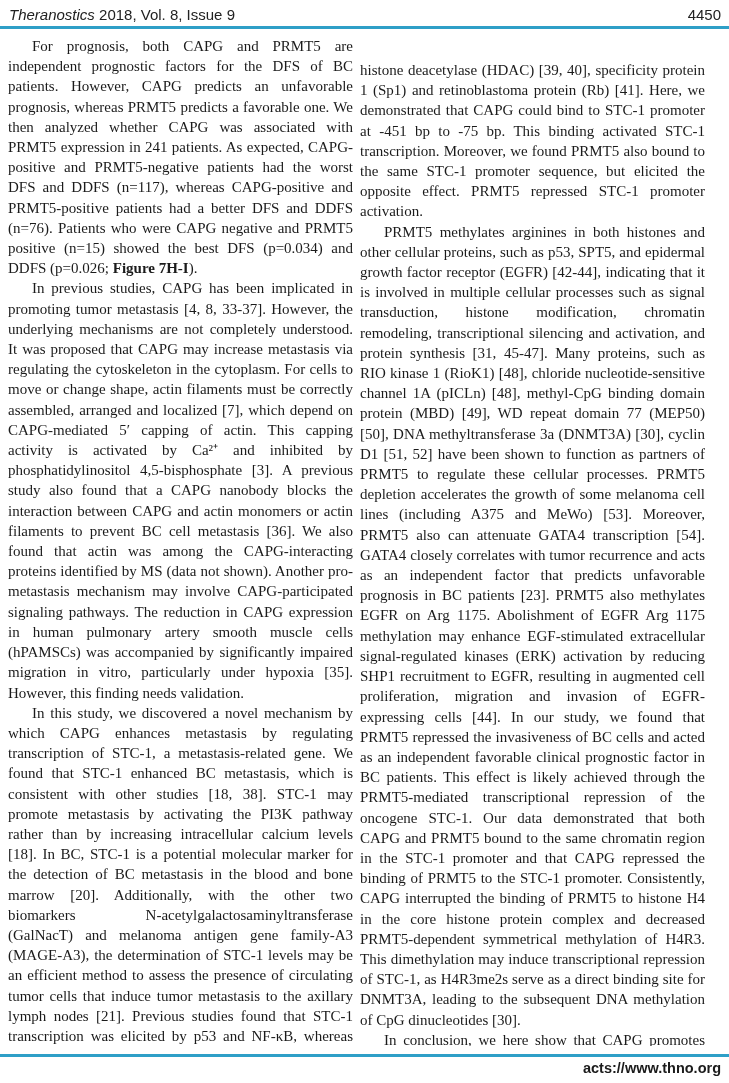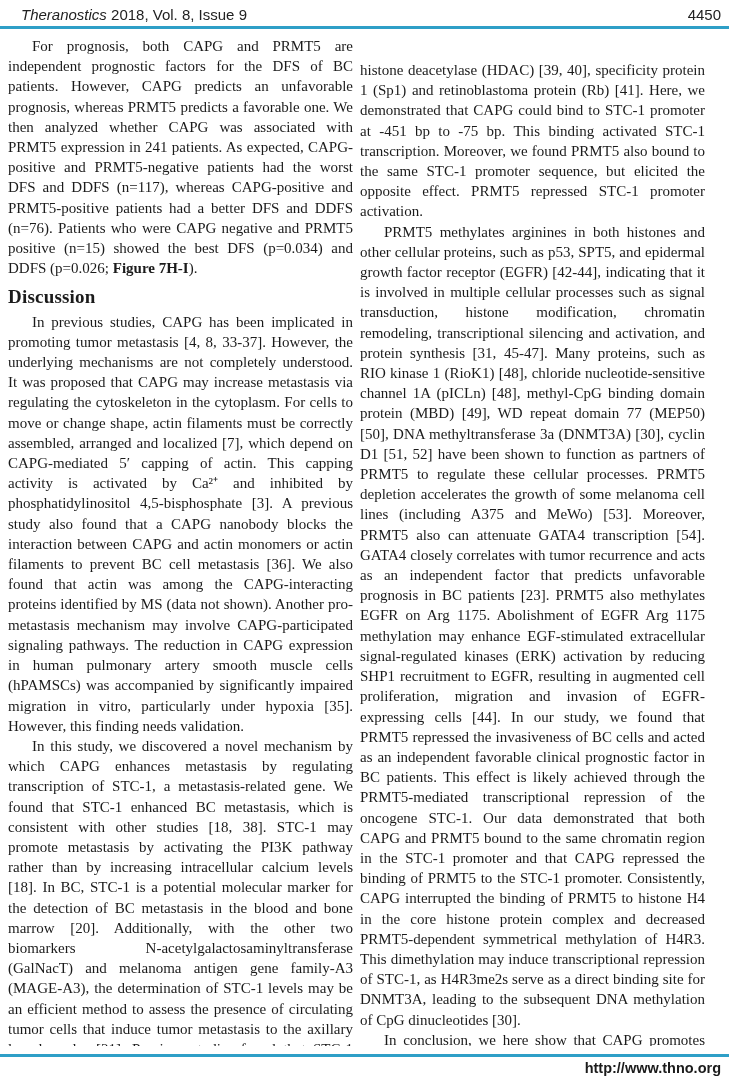--- a/index.html
+++ b/index.html
@@ -12,21 +12,21 @@
     color: #1b1b1b;
     overflow: hidden;
   }
   .header {
     position: absolute;
     top: 0; left: 0; right: 0;
     height: 25px;
     display: flex;
     justify-content: space-between;
     align-items: flex-end;
-    padding: 3px 8px 2px 21px;
+    padding: 3px 8px 2px 9px;
     box-sizing: border-box;
     font-family: "Liberation Sans", sans-serif;
     font-size: 15px;
     color: #222222;
   }
   .journal-name { font-style: italic; }
   .rule {
     position: absolute;
     left: 0; right: 0;
     height: 3px;
@@ -83,30 +83,29 @@
     </div>
     <div>4450</div>
   </div>
 
   <div class="rule rule-top" style="background: rgb(46, 159, 199);"></div>
 
   <div class="content">
 
     <div class="col">
       <p><span>For prognosis, both CAPG and PRMT5 are independent prognostic factors for the DFS of BC patients. However, CAPG predicts an unfavorable prognosis, whereas PRMT5 predicts a favorable one. We then analyzed whether CAPG was associated with PRMT5 expression in 241 patients. As expected, CAPG-positive and PRMT5-negative patients had the worst DFS and DDFS (n=117), whereas CAPG-positive and PRMT5-positive patients had a better DFS and DDFS (n=76). Patients who were CAPG negative and PRMT5 positive (n=15) showed the best DFS (p=0.034) and DDFS (p=0.026; </span><span class="bold">Figure 7H-I</span><span>).</span></p>
-      <div class="section-heading">Discussion</div>
       <p>In previous studies, CAPG has been implicated in promoting tumor metastasis [4, 8, 33-37]. However, the underlying mechanisms are not completely understood. It was proposed that CAPG may increase metastasis via regulating the cytoskeleton in the cytoplasm. For cells to move or change shape, actin filaments must be correctly assembled, arranged and localized [7], which depend on CAPG-mediated 5′ capping of actin. This capping activity is activated by Ca²⁺ and inhibited by phosphatidylinositol 4,5-bisphosphate [3]. A previous study also found that a CAPG nanobody blocks the interaction between CAPG and actin monomers or actin filaments to prevent BC cell metastasis [36]. We also found that actin was among the CAPG-interacting proteins identified by MS (data not shown). Another pro-metastasis mechanism may involve CAPG-participated signaling pathways. The reduction in CAPG expression in human pulmonary artery smooth muscle cells (hPAMSCs) was accompanied by significantly impaired migration in vitro, particularly under hypoxia [35]. However, this finding needs validation.</p>
       <p>In this study, we discovered a novel mechanism by which CAPG enhances metastasis by regulating transcription of STC-1, a metastasis-related gene. We found that STC-1 enhanced BC metastasis, which is consistent with other studies [18, 38]. STC-1 may promote metastasis by activating the PI3K pathway rather than by increasing intracellular calcium levels [18]. In BC, STC-1 is a potential molecular marker for the detection of BC metastasis in the blood and bone marrow [20]. Additionally, with the other two biomarkers N-acetylgalactosaminyltransferase (GalNacT) and melanoma antigen gene family-A3 (MAGE-A3), the determination of STC-1 levels may be an efficient method to assess the presence of circulating tumor cells that induce tumor metastasis to the axillary lymph nodes [21]. Previous studies found that STC-1 transcription was elicited by p53 and NF-κB, whereas expression was repressed by</p>
     </div>
 
     <div class="col">
       <p class="no-indent">histone deacetylase (HDAC) [39, 40], specificity protein 1 (Sp1) and retinoblastoma protein (Rb) [41]. Here, we demonstrated that CAPG could bind to STC-1 promoter at -451 bp to -75 bp. This binding activated STC-1 transcription. Moreover, we found PRMT5 also bound to the same STC-1 promoter sequence, but elicited the opposite effect. PRMT5 repressed STC-1 promoter activation.</p>
       <p>PRMT5 methylates arginines in both histones and other cellular proteins, such as p53, SPT5, and epidermal growth factor receptor (EGFR) [42-44], indicating that it is involved in multiple cellular processes such as signal transduction, histone modification, chromatin remodeling, transcriptional silencing and activation, and protein synthesis [31, 45-47]. Many proteins, such as RIO kinase 1 (RioK1) [48], chloride nucleotide-sensitive channel 1A (pICLn) [48], methyl-CpG binding domain protein (MBD) [49], WD repeat domain 77 (MEP50) [50], DNA methyltransferase 3a (DNMT3A) [30], cyclin D1 [51, 52] have been shown to function as partners of PRMT5 to regulate these cellular processes. PRMT5 depletion accelerates the growth of some melanoma cell lines (including A375 and MeWo) [53]. Moreover, PRMT5 also can attenuate GATA4 transcription [54]. GATA4 closely correlates with tumor recurrence and acts as an independent factor that predicts unfavorable prognosis in BC patients [23]. PRMT5 also methylates EGFR on Arg 1175. Abolishment of EGFR Arg 1175 methylation may enhance EGF-stimulated extracellular signal-regulated kinases (ERK) activation by reducing SHP1 recruitment to EGFR, resulting in augmented cell proliferation, migration and invasion of EGFR-expressing cells [44]. In our study, we found that PRMT5 repressed the invasiveness of BC cells and acted as an independent favorable clinical prognostic factor in BC patients. This effect is likely achieved through the PRMT5-mediated transcriptional repression of the oncogene STC-1. Our data demonstrated that both CAPG and PRMT5 bound to the same chromatin region in the STC-1 promoter and that CAPG repressed the binding of PRMT5 to the STC-1 promoter. Consistently, CAPG interrupted the binding of PRMT5 to histone H4 in the core histone protein complex and decreased PRMT5-dependent symmetrical methylation of H4R3. This dimethylation may induce transcriptional repression of STC-1, as H4R3me2s serve as a direct binding site for DNMT3A, leading to the subsequent DNA methylation of CpG dinucleotides [30].</p>
       <p>In conclusion, we here show that CAPG promotes tumor invasion and correlates with a poor prognosis in BC. The underlying mechanism reveals CAPG-dependent transcript regulation of STC-1.</p>
     </div>
 
   </div>
 
   <div class="rule rule-bottom" style="background: rgb(46, 159, 199);"></div>
 
-  <a class="footer-url" href="#">http://www.thno.org</a>
+  <a class="footer-url" href="#">acts://www.thno.org</a>
 
 </div>
 
 </body></html>

